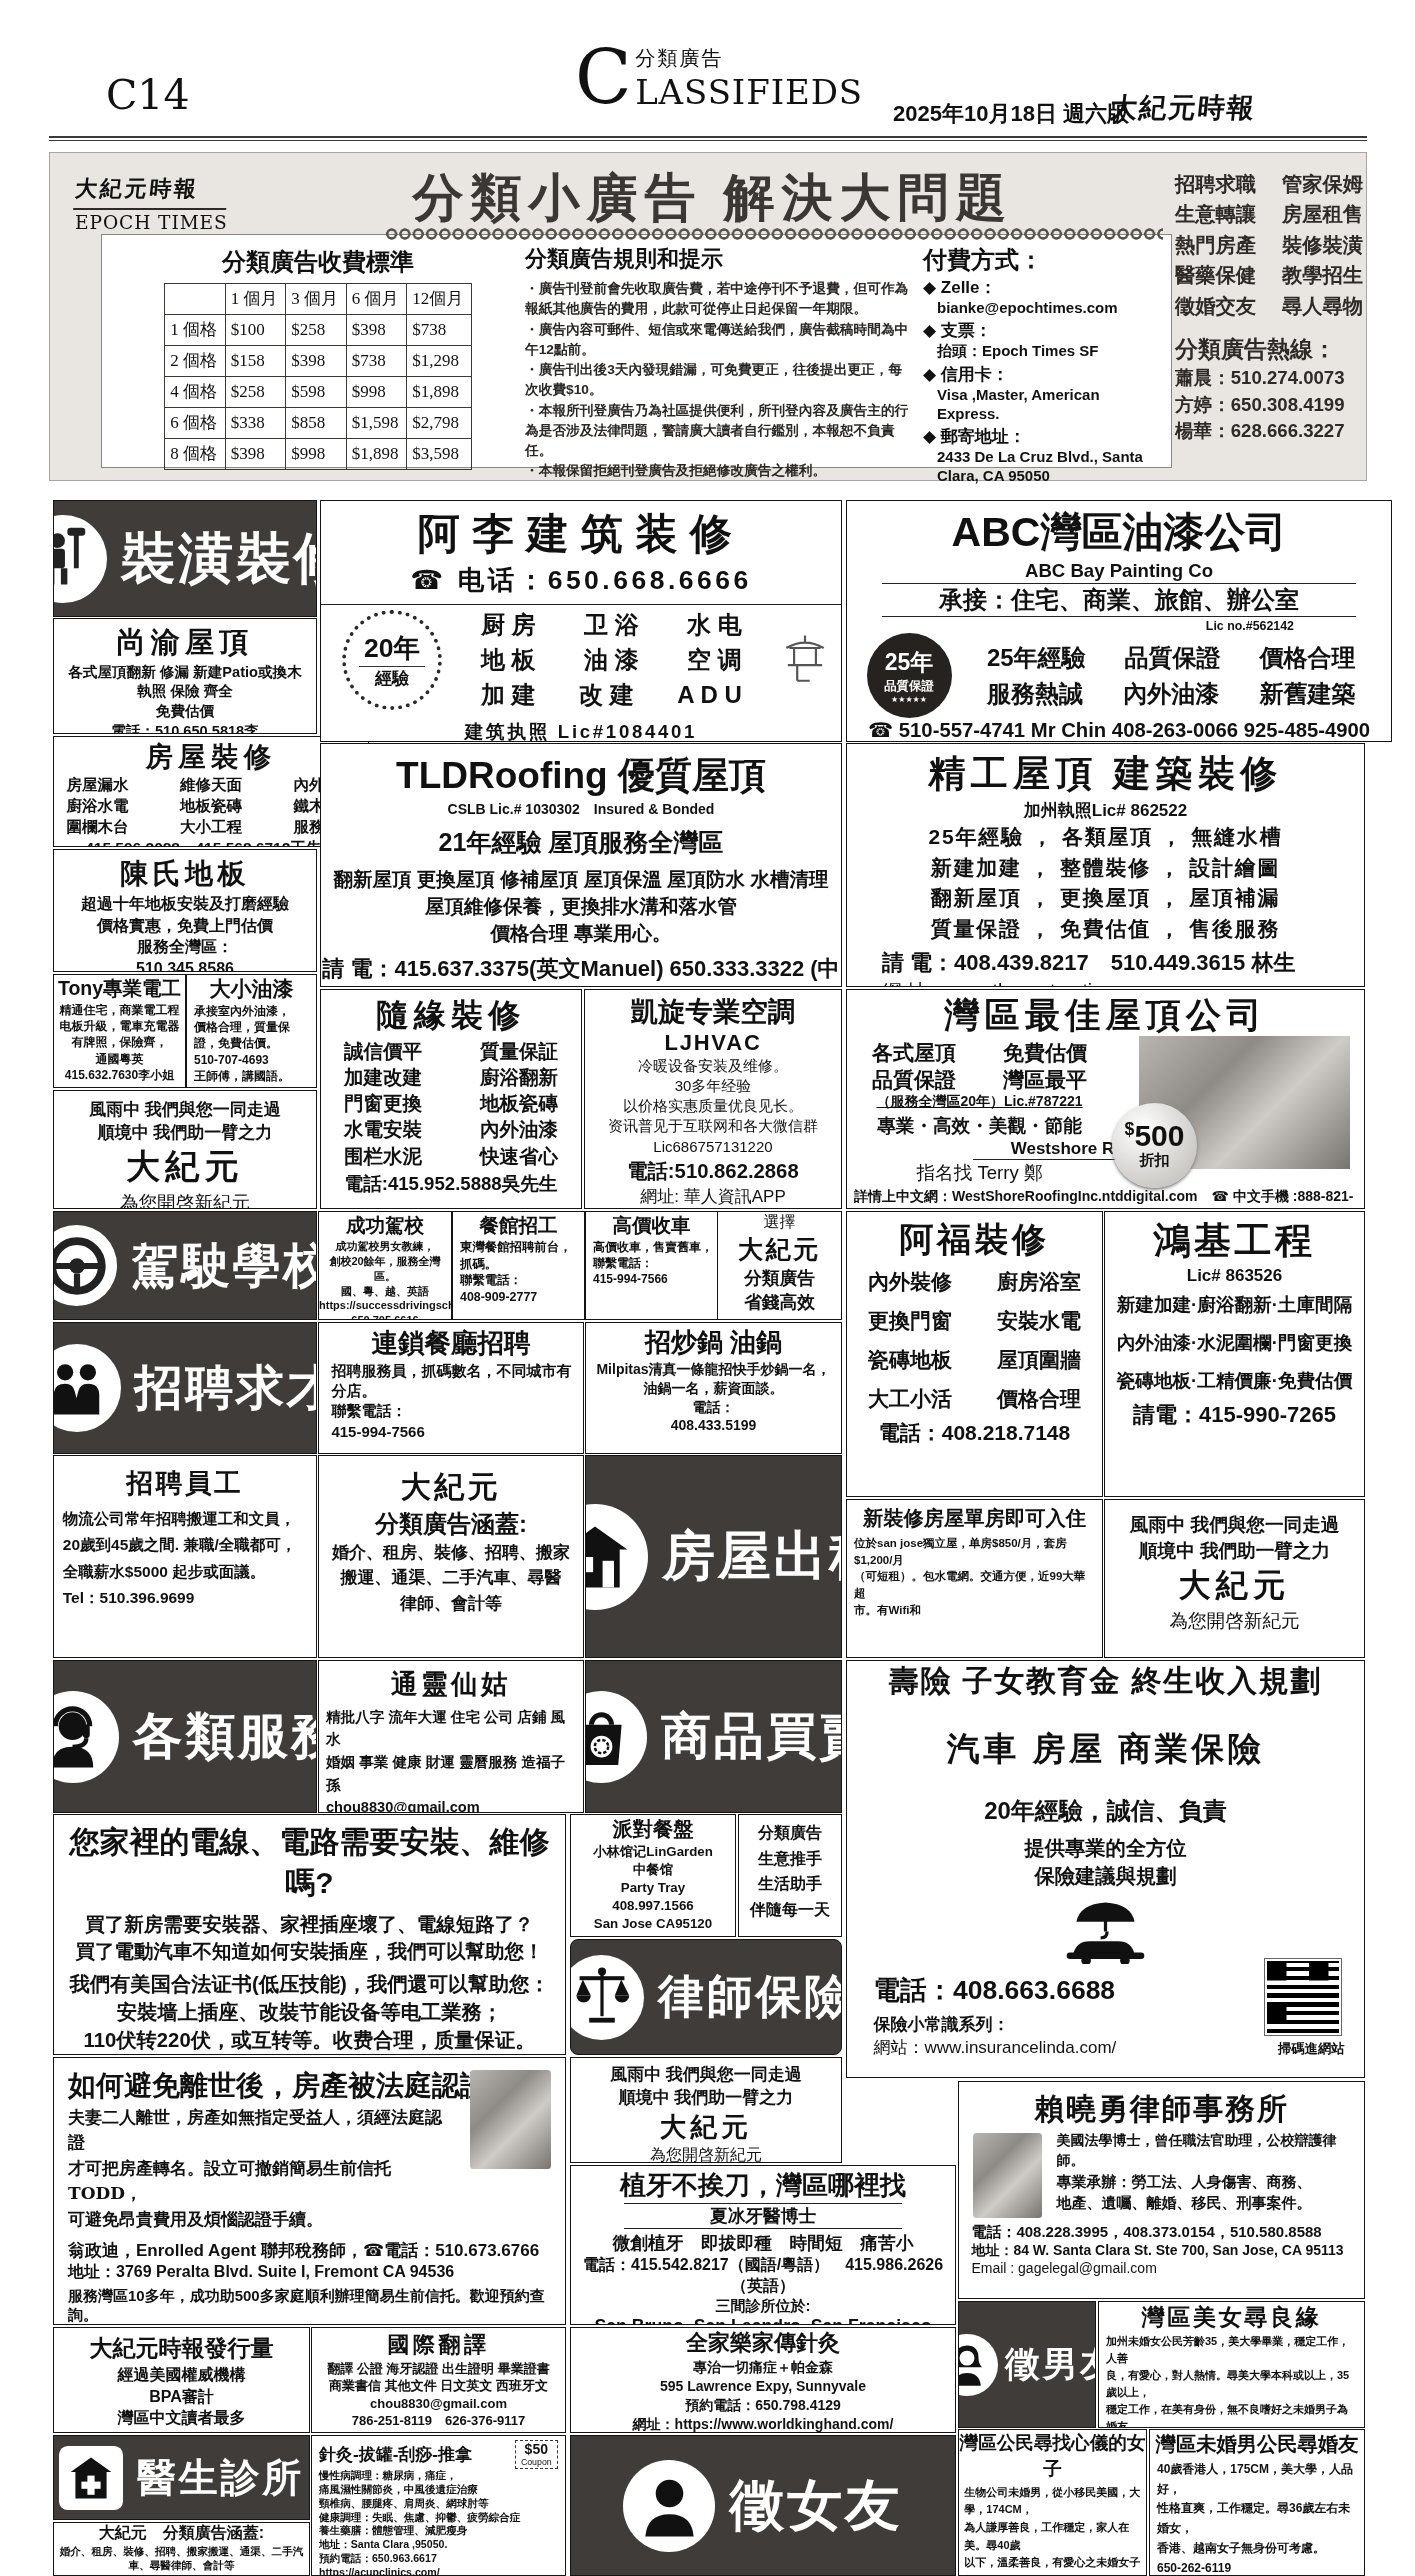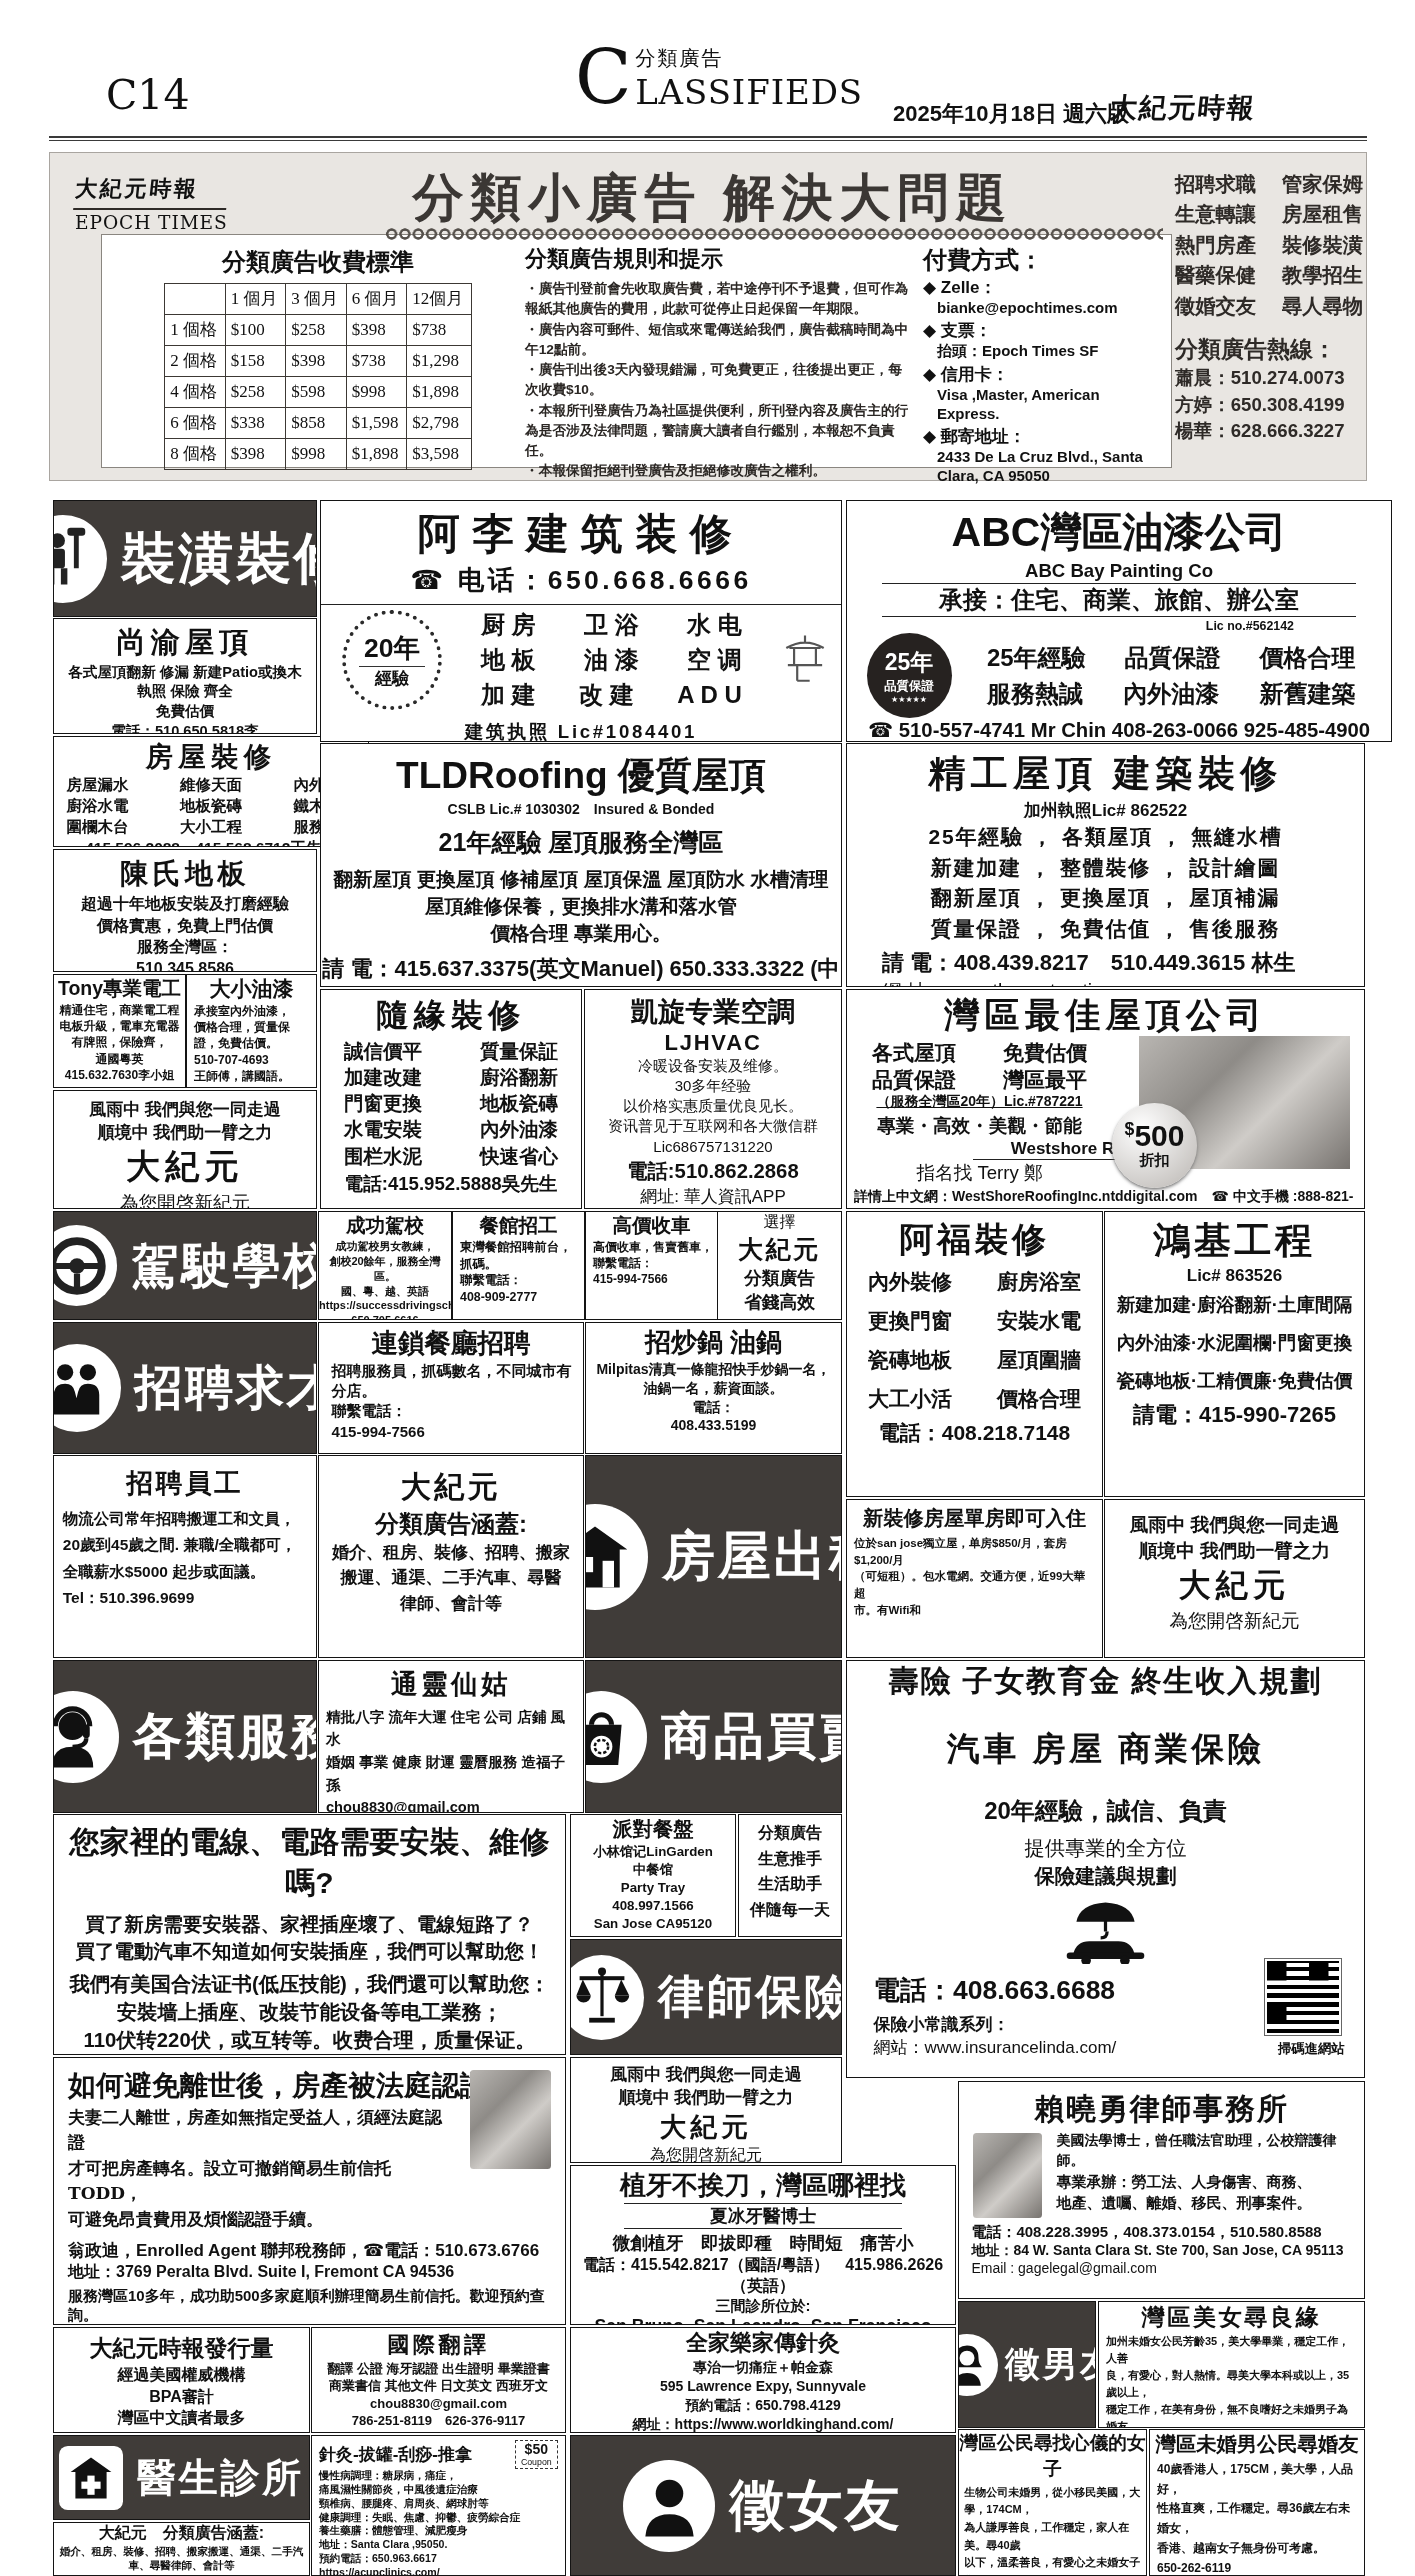--- a/index.html
+++ b/index.html
@@ -630,21 +630,21 @@
           <circle cx="20" cy="26" r="4" fill="none" stroke="#111" stroke-width="1.5" stroke-dasharray="2 1.2"></circle>
         </svg>
     </span>
     <span class="bt" style="font-size:50px;">商品買賣</span>
   </div>
 
   <div class="box" style="left:846px;top:1660px;width:519px;height:418px;">
     <div class="t" style="font-size:30px;letter-spacing:1.8px;">壽險 子女教育金 終生收入規劃</div>
     <div class="t" style="font-size:33px;letter-spacing:3.5px;margin-top:25px;">汽車 房屋 商業保險</div>
     <div class="t" style="font-size:24px;margin-top:23px;">20年經驗，誠信、負責</div>
-    <div style="font-size:20.3px;font-weight:normal;margin-top:7px;">提供專業的全方位</div>
+    <div style="font-size:20.3px;font-weight:bold;margin-top:7px;">提供專業的全方位</div>
     <div style="font-size:20.3px;font-weight:bold;">保險建議與規劃</div>
     <div style="margin-top:8.8px;">
       <svg width="97" height="65" viewBox="0 0 60 40">
           <path d="M30 2 q-16 1 -18 12 h36 Q46 3 30 2 Z" fill="#111"></path>
           <rect x="29" y="4" width="2" height="16" fill="#111"></rect>
           <path d="M31 20 q0 4 -4 4" stroke="#111" stroke-width="2" fill="none"></path>
           <path d="M10 34 q2-8 10-8 h18 q8 0 10 8 Z" fill="#111"></path>
           <rect x="6" y="33" width="48" height="4" rx="2" fill="#111"></rect>
           <circle cx="18" cy="38" r="3" fill="#111"></circle>
           <circle cx="42" cy="38" r="3" fill="#111"></circle>
@@ -681,21 +681,21 @@
   <div class="box" style="left:738px;top:1814px;width:104px;height:123px;padding-top:5.3px;">
     <div class="lines" style="font-size:16px;font-weight:bold;">
 
     <div class="ln" style="line-height:1.6;">分類廣告</div>
         <div class="ln" style="line-height:1.6;">生意推手</div>
         <div class="ln" style="line-height:1.6;">生活助手</div>
         <div class="ln" style="line-height:1.6;">伴隨每一天</div>
       </div>
   </div>
 
-  <div class="banner" style="left:570px;top:1939px;width:272px;height:116px;">
+  <div class="banner" style="left:570px;top:1939px;width:272px;height:116px;border-radius:8px;">
     <span class="ic" style="width:85px;height:85px;">
       <svg width="64" height="64" viewBox="0 0 40 40">
           <rect x="19" y="4" width="2" height="28" fill="#111"></rect>
           <rect x="6" y="7" width="28" height="2.5" fill="#111"></rect>
           <circle cx="20" cy="4" r="2.5" fill="#111"></circle>
           <path d="M8 9 L4 19 h9 Z M32 9 L28 19 h9 Z" fill="#111"></path>
           <path d="M4 19 a4.5 4.5 0 0 0 9 0 M28 19 a4.5 4.5 0 0 0 9 0" fill="#111"></path>
           <rect x="12" y="33" width="16" height="3" fill="#111"></rect>
         </svg>
     </span>

